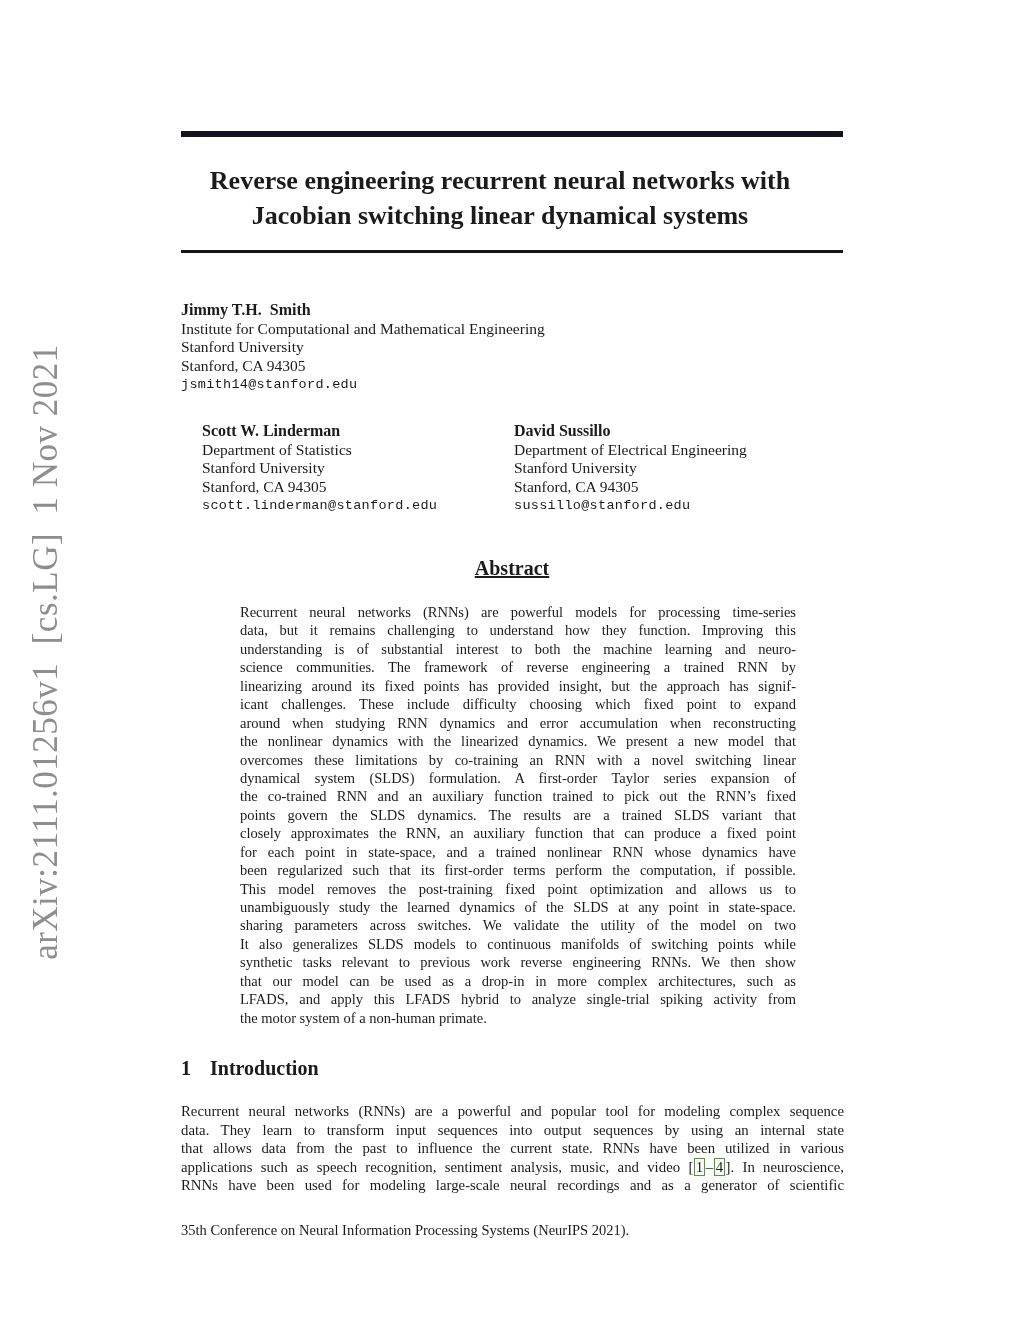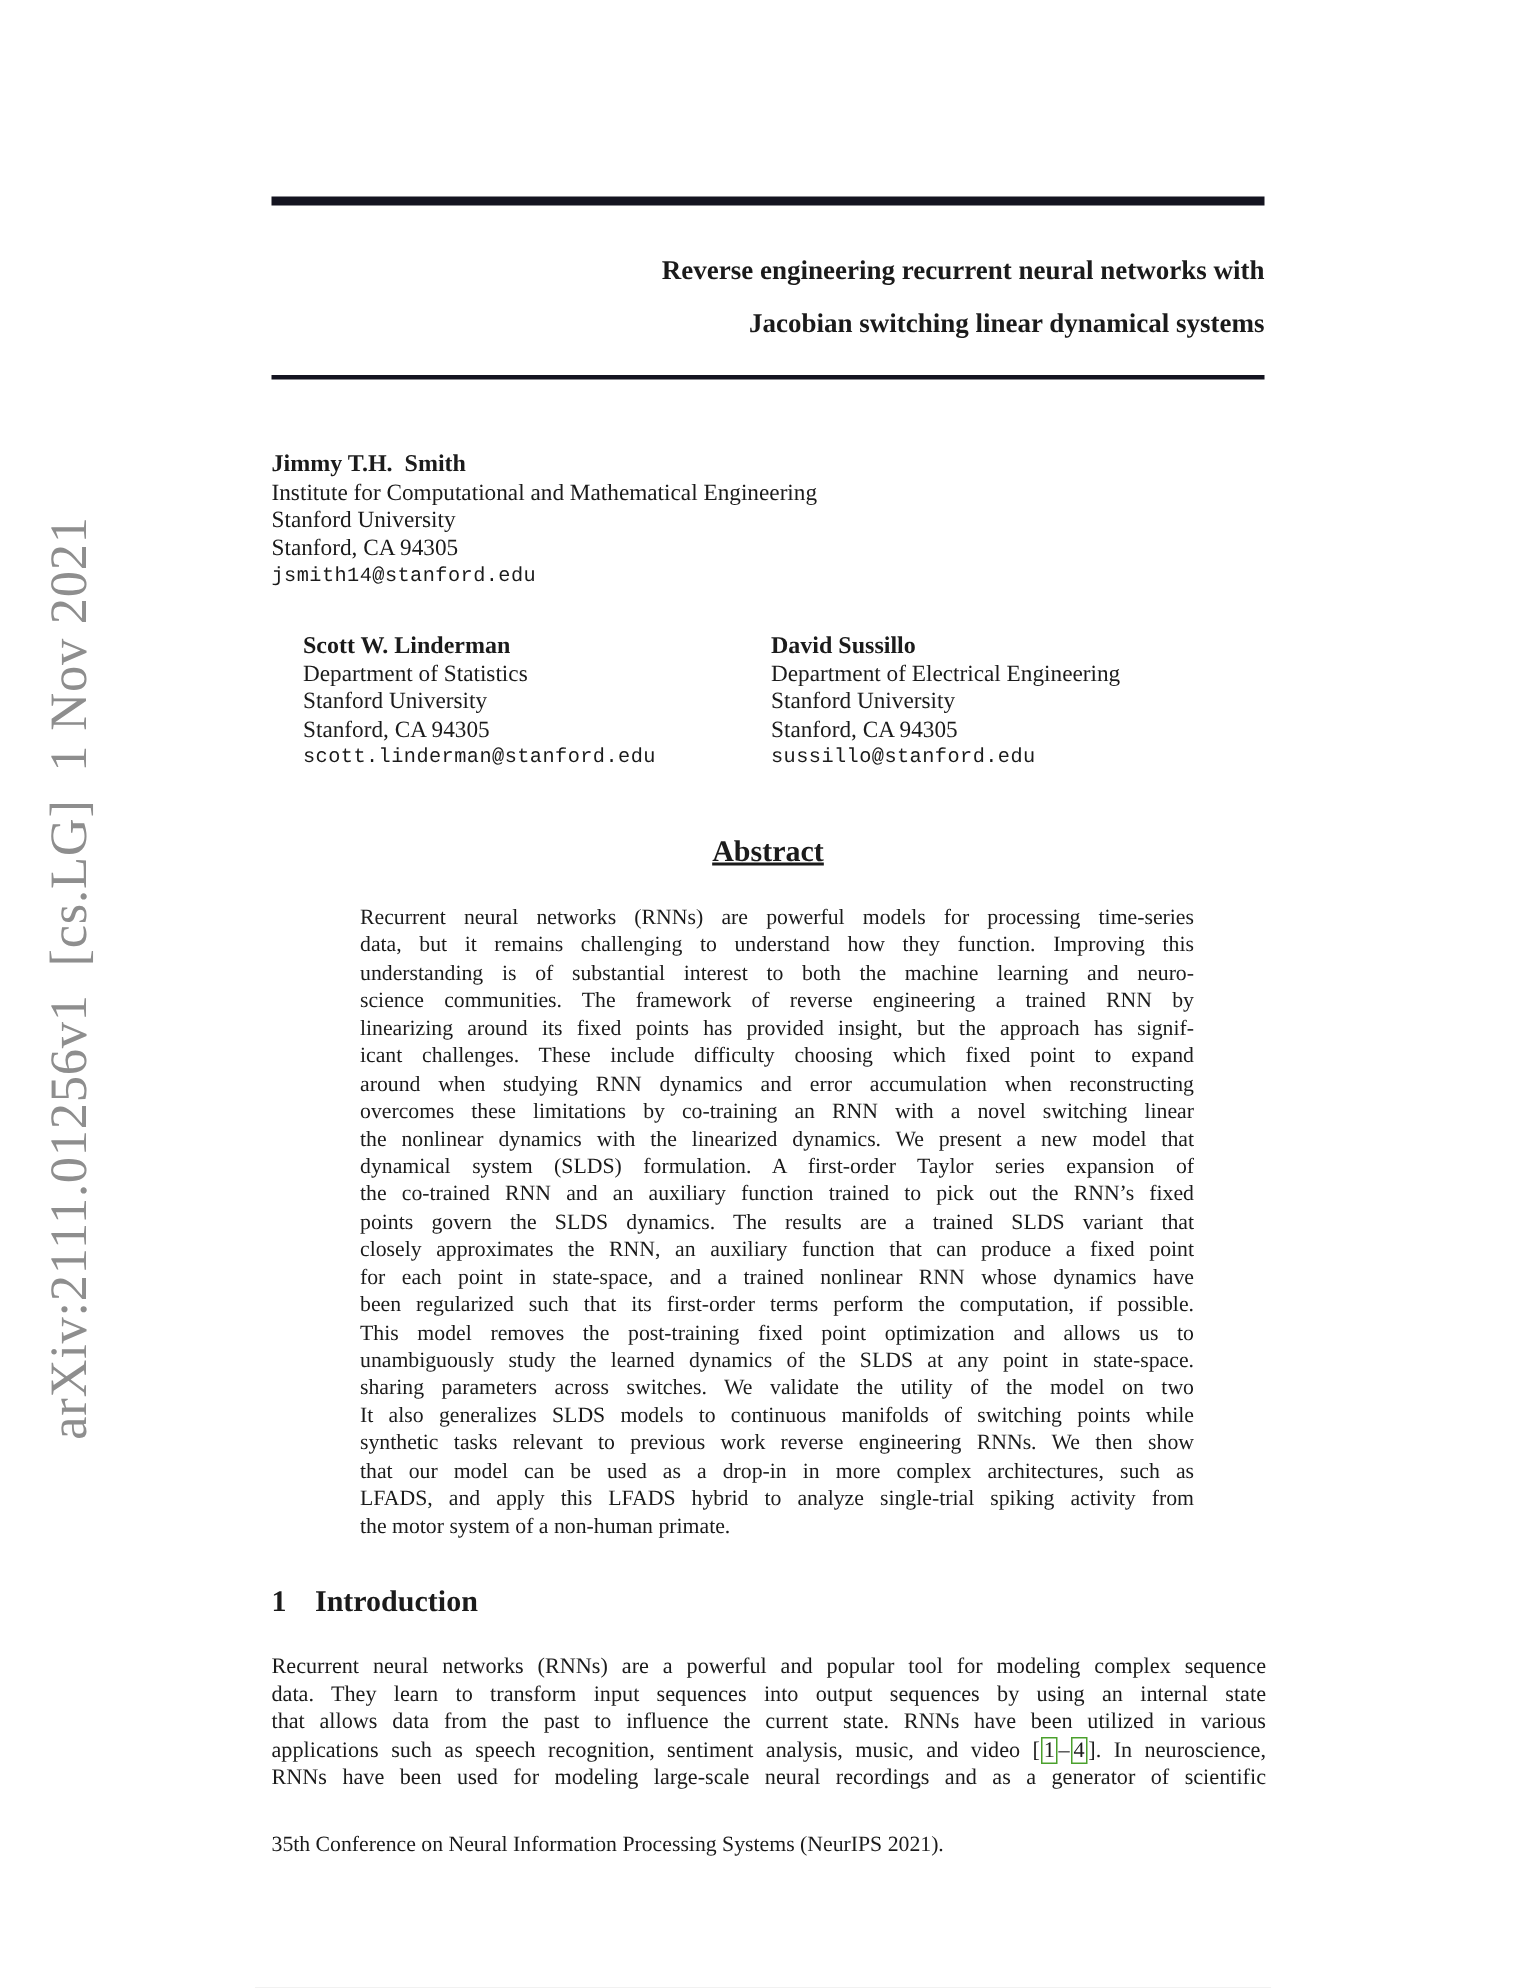--- a/index.html
+++ b/index.html
@@ -14,22 +14,22 @@
   }
   
   .arxiv-banner{
     position:absolute; top:652px; left:46px;
     transform:translate(-50%,-50%) rotate(-90deg);
     white-space:nowrap;
     font-size:35px; color:#8e8e8e; letter-spacing:0.5px;
   }
   .rule-thick{position:absolute; left:181px; top:131px; width:662px; height:6px; background:#141420;}
   .rule-thin {position:absolute; left:181px; top:250px; width:662px; height:2.5px; background:#141420;}
-  .title-block{position:absolute; left:181px; top:163px; width:662px; text-align:right;
-    font-weight:bold; font-size:18px; line-height:35px;}
+  .title-block{position:absolute; left:169px; top:163px; width:662px; text-align:center;
+    font-weight:bold; font-size:26px; line-height:35px;}
   .title-line{white-space:nowrap;}
   
   .author-block{position:absolute; text-align:left; font-size:15.5px; line-height:18.7px;}
   .author-1{left:181px; top:301px; width:662px;}
   .author-2{left:202px; top:422px; width:300px;}
   .author-3{left:514px; top:422px; width:300px;}
   .author-name{font-weight:bold; font-size:16px;}
   .author-email{font-family:"Liberation Mono", monospace; font-size:13.5px; letter-spacing:0.3px;}
   
   .abstract-heading{position:absolute; left:181px; top:557px; width:662px; text-align:center;
@@ -94,22 +94,22 @@
   <div class="abstract-heading">Abstract</div>
 
   <div class="abstract-body">
       <div class="jline">Recurrent neural networks (RNNs) are powerful models for processing time-series</div>
       <div class="jline">data, but it remains challenging to understand how they function. Improving this</div>
       <div class="jline">understanding is of substantial interest to both the machine learning and neuro-</div>
       <div class="jline">science communities. The framework of reverse engineering a trained RNN by</div>
       <div class="jline">linearizing around its fixed points has provided insight, but the approach has signif-</div>
       <div class="jline">icant challenges. These include difficulty choosing which fixed point to expand</div>
       <div class="jline">around when studying RNN dynamics and error accumulation when reconstructing</div>
+      <div class="jline">the nonlinear dynamics with the linearized dynamics. We present a new model that</div>
       <div class="jline">overcomes these limitations by co-training an RNN with a novel switching linear</div>
-      <div class="jline">the nonlinear dynamics with the linearized dynamics. We present a new model that</div>
       <div class="jline">dynamical system (SLDS) formulation. A first-order Taylor series expansion of</div>
       <div class="jline">the co-trained RNN and an auxiliary function trained to pick out the RNN’s fixed</div>
       <div class="jline">points govern the SLDS dynamics. The results are a trained SLDS variant that</div>
       <div class="jline">closely approximates the RNN, an auxiliary function that can produce a fixed point</div>
       <div class="jline">for each point in state-space, and a trained nonlinear RNN whose dynamics have</div>
       <div class="jline">been regularized such that its first-order terms perform the computation, if possible.</div>
       <div class="jline">This model removes the post-training fixed point optimization and allows us to</div>
       <div class="jline">unambiguously study the learned dynamics of the SLDS at any point in state-space.</div>
       <div class="jline">sharing parameters across switches. We validate the utility of the model on two</div>
       <div class="jline">It also generalizes SLDS models to continuous manifolds of switching points while</div>

